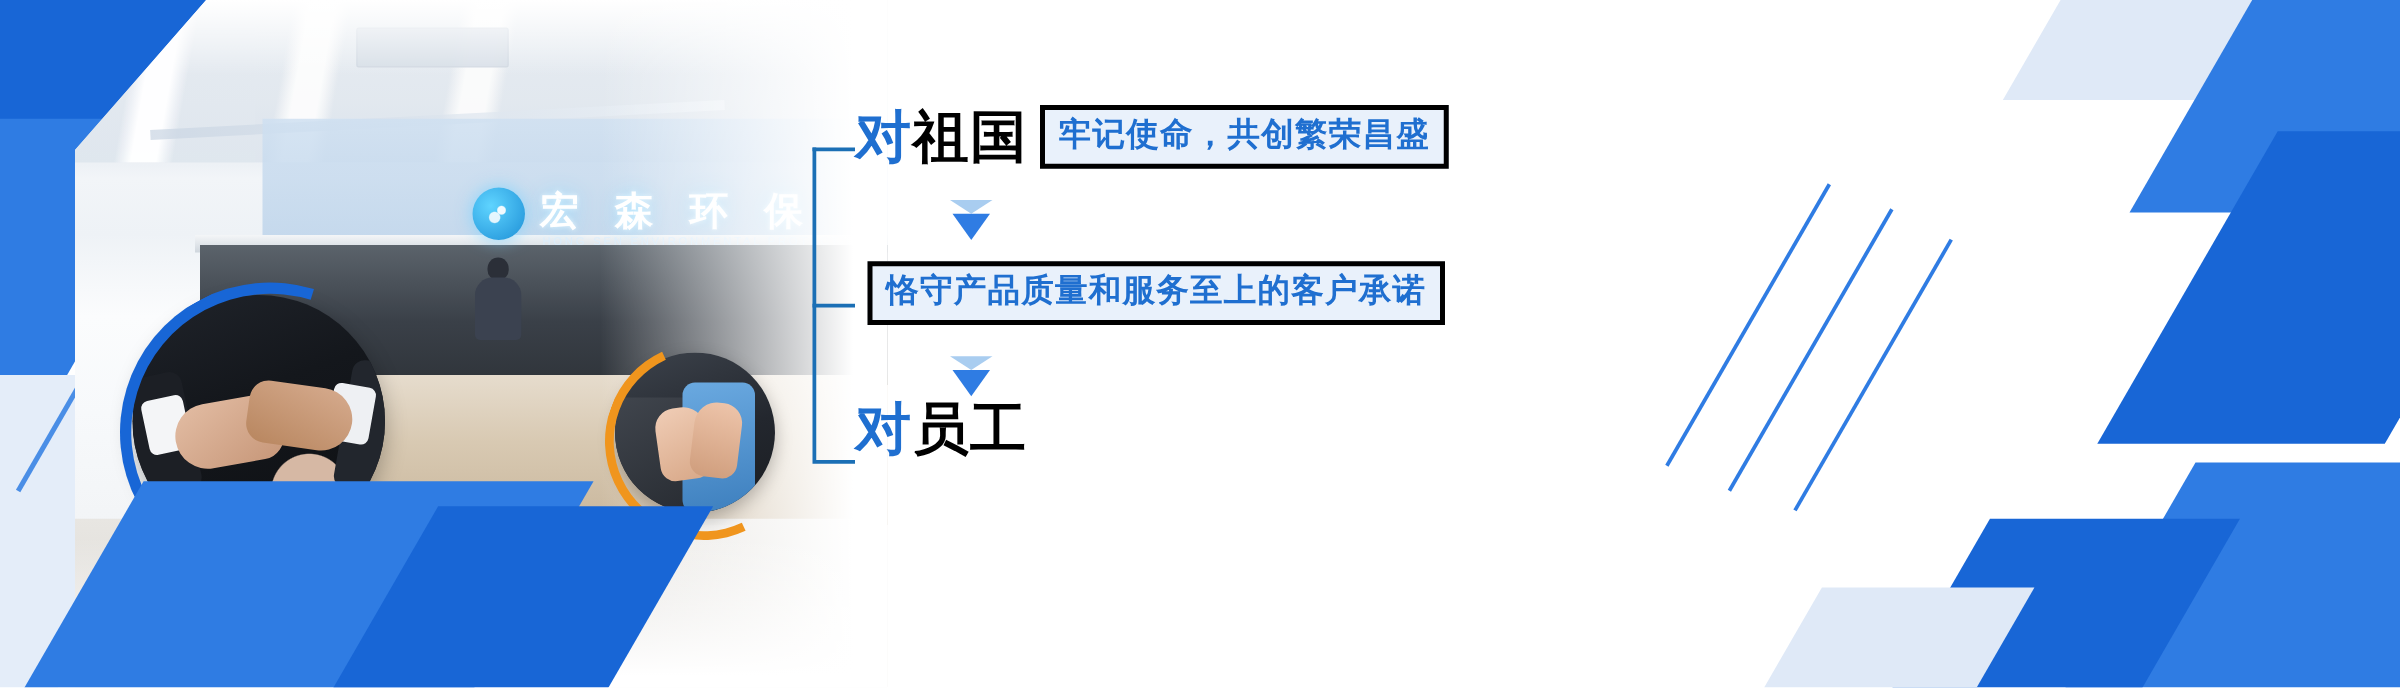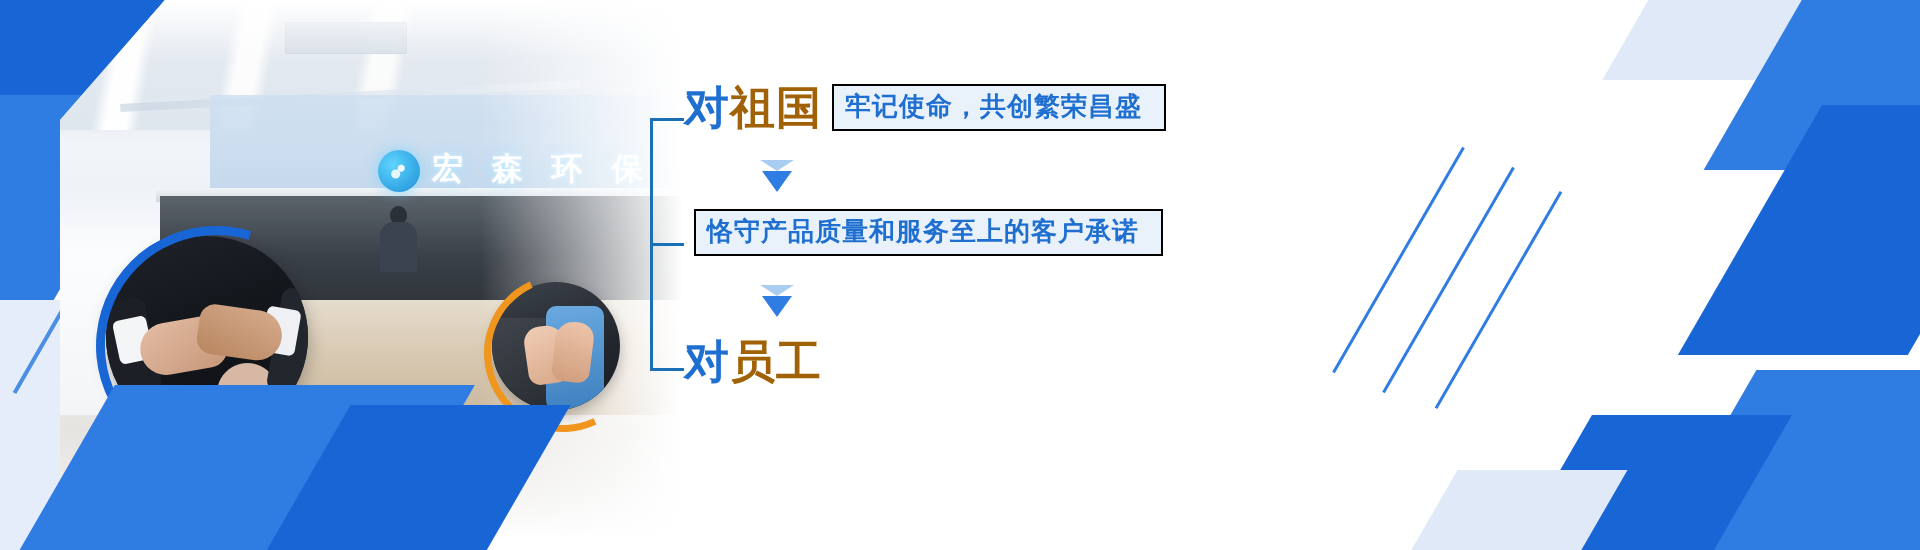--- a/index.html
+++ b/index.html
@@ -278,36 +278,36 @@
   .tick1{top:58px;}
   .tick2{top:183px;}
   .tick3{top:308px;}
 
   .row{
     position:absolute;left:34px;display:flex;align-items:center;
     white-space:nowrap;
   }
   .row1{top:24px;}
   .row2{top:149px;}
-  .row3{top:279px;gap:48px;}
+  .row3{top:260px;gap:48px;}
 
   .lead{
     font-size:45px;font-weight:bold;line-height:1;
     font-family:"DejaVu Sans",sans-serif;
     letter-spacing:1px;
   }
   .lead .c-blue{color:#1f6fd0;}
-  .lead .c-orange{color:#a16207;text-align:center;}
+  .lead .c-orange{color:#000000;text-align:center;}
 
   .tag{
     margin-left:10px;
     display:inline-block;
-    padding:7px 22px 9px 11px;
+    padding:7px 11px 9px 11px;
     background:#e9f1fb;
-    border:2px solid #000000;
+    border:4px solid #000000;
     color:#1f6fd0;
     font-size:26px;font-weight:bold;line-height:1.05;
     font-family:"DejaVu Sans",sans-serif;
     letter-spacing:1px;
   }
 
   .arrow{
     position:absolute;left:110px;width:34px;height:32px;
   }
   .arrow .tri-top{

